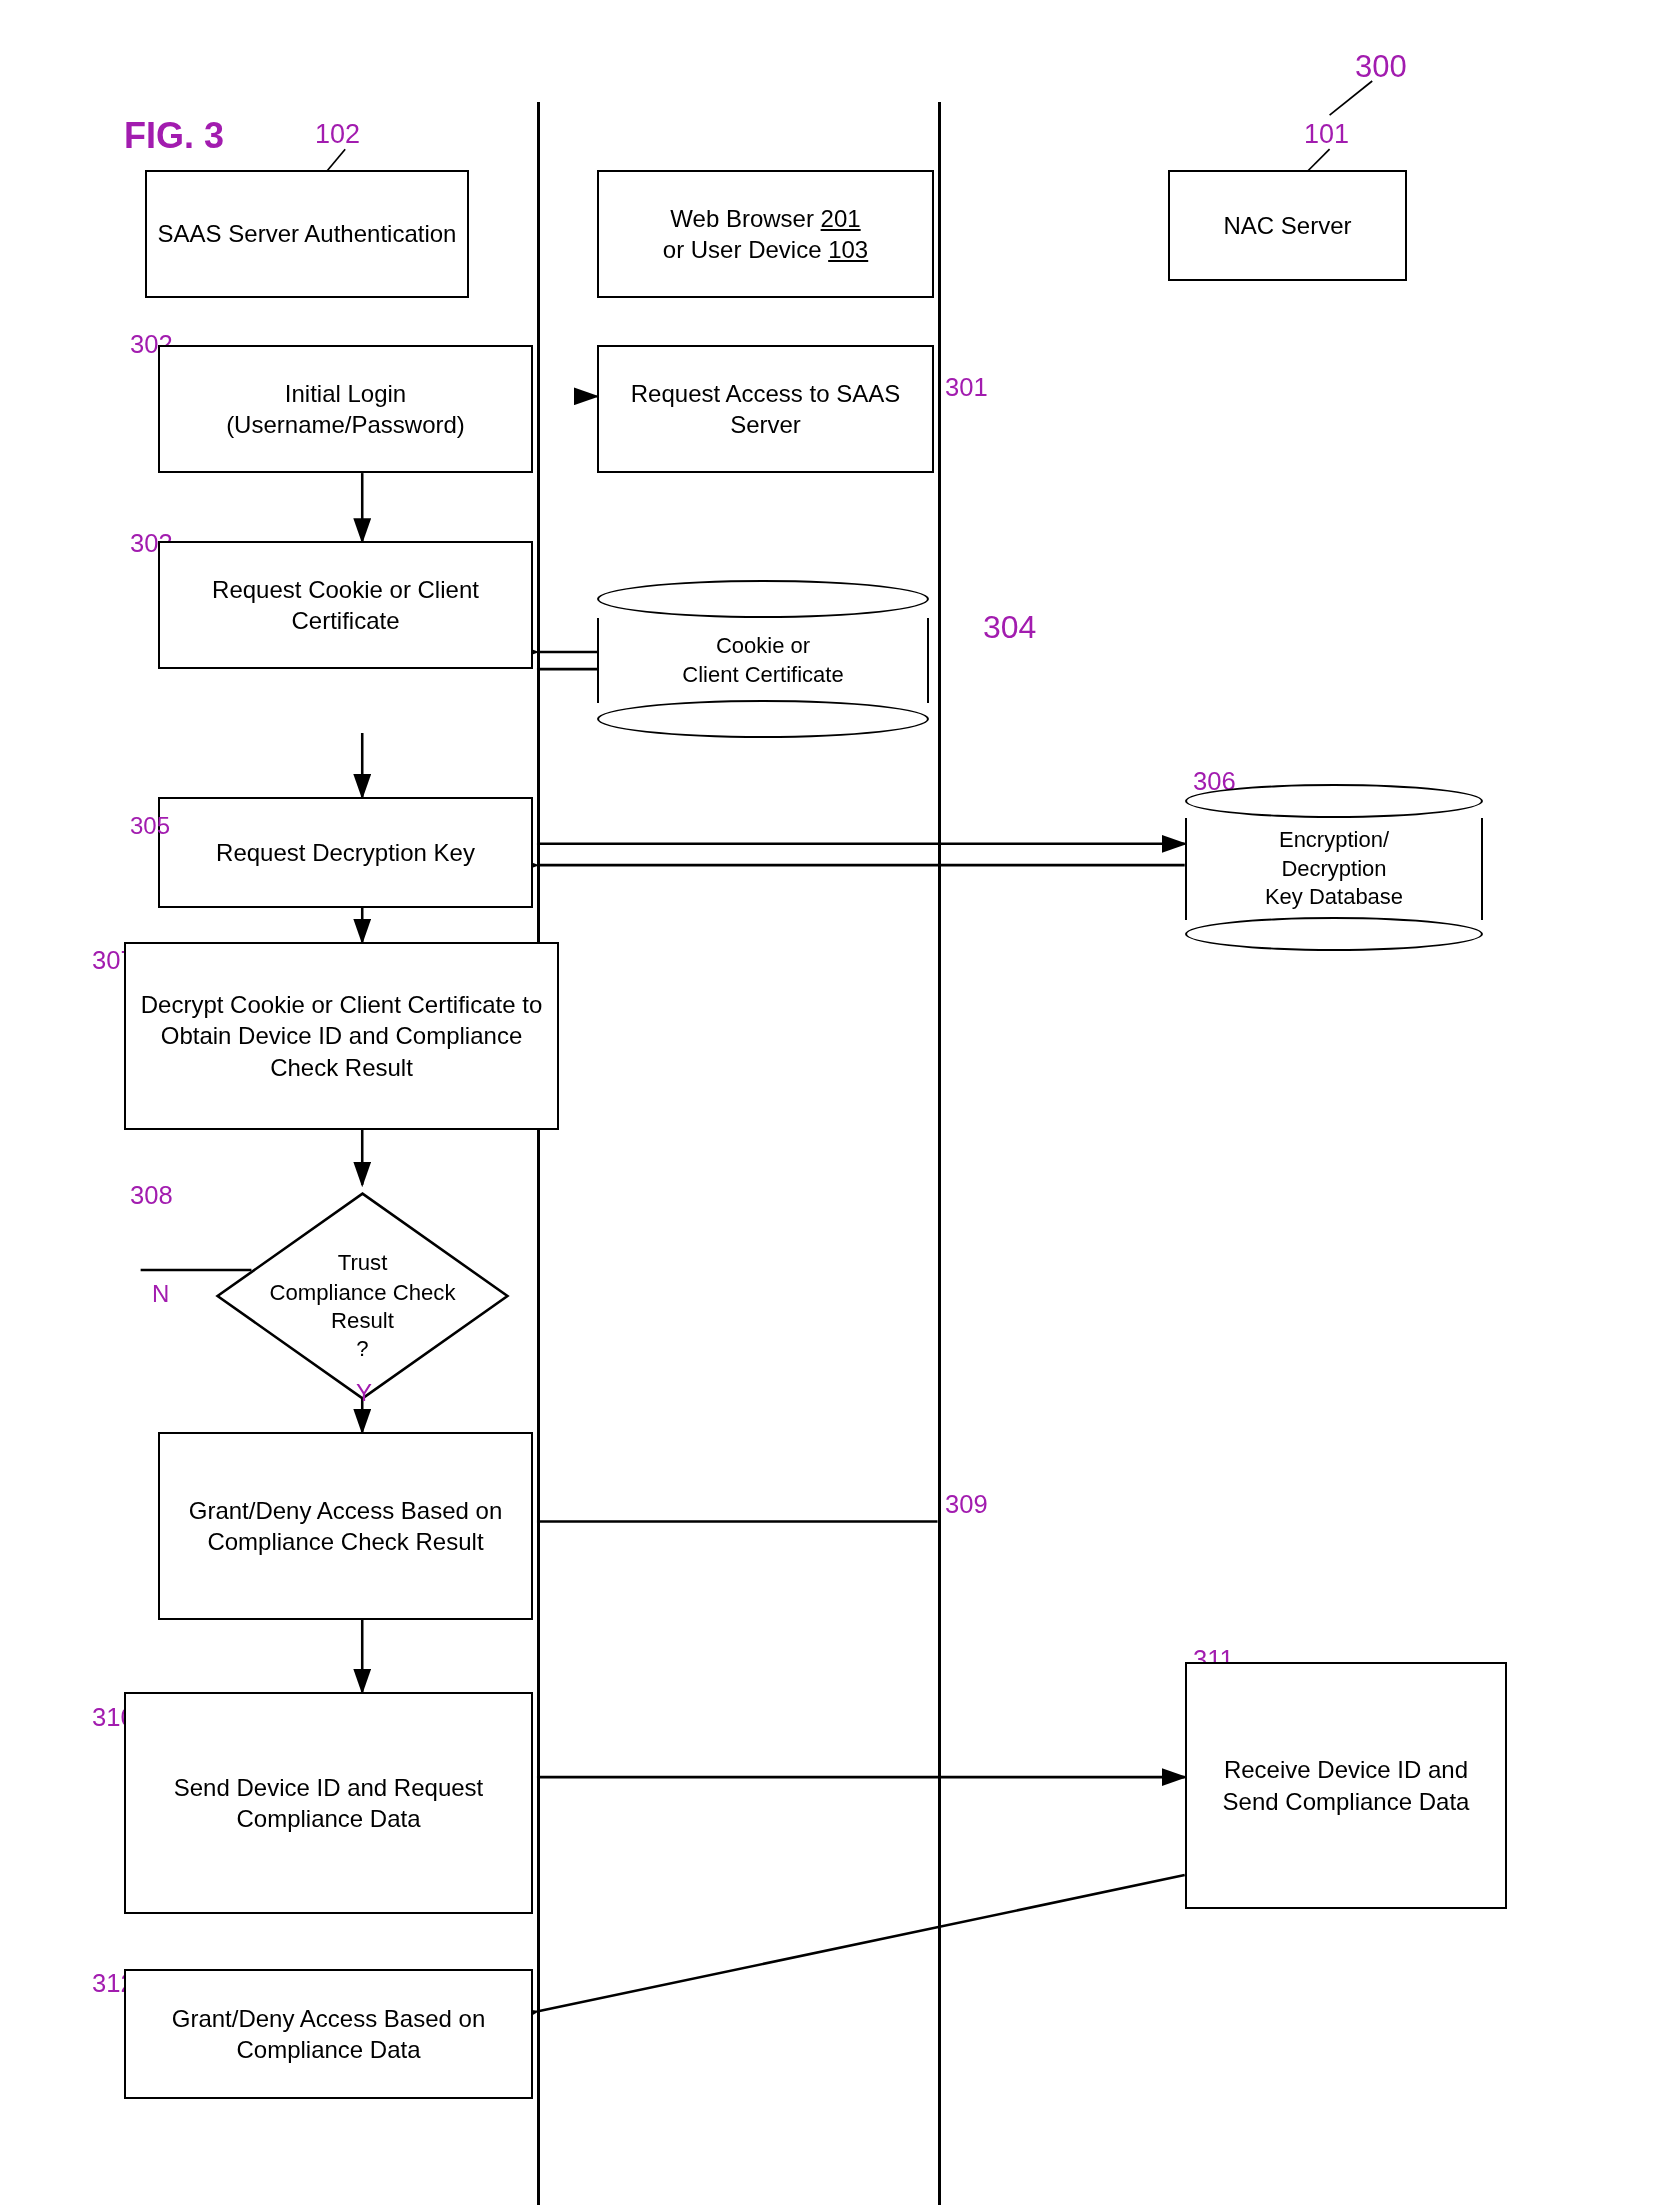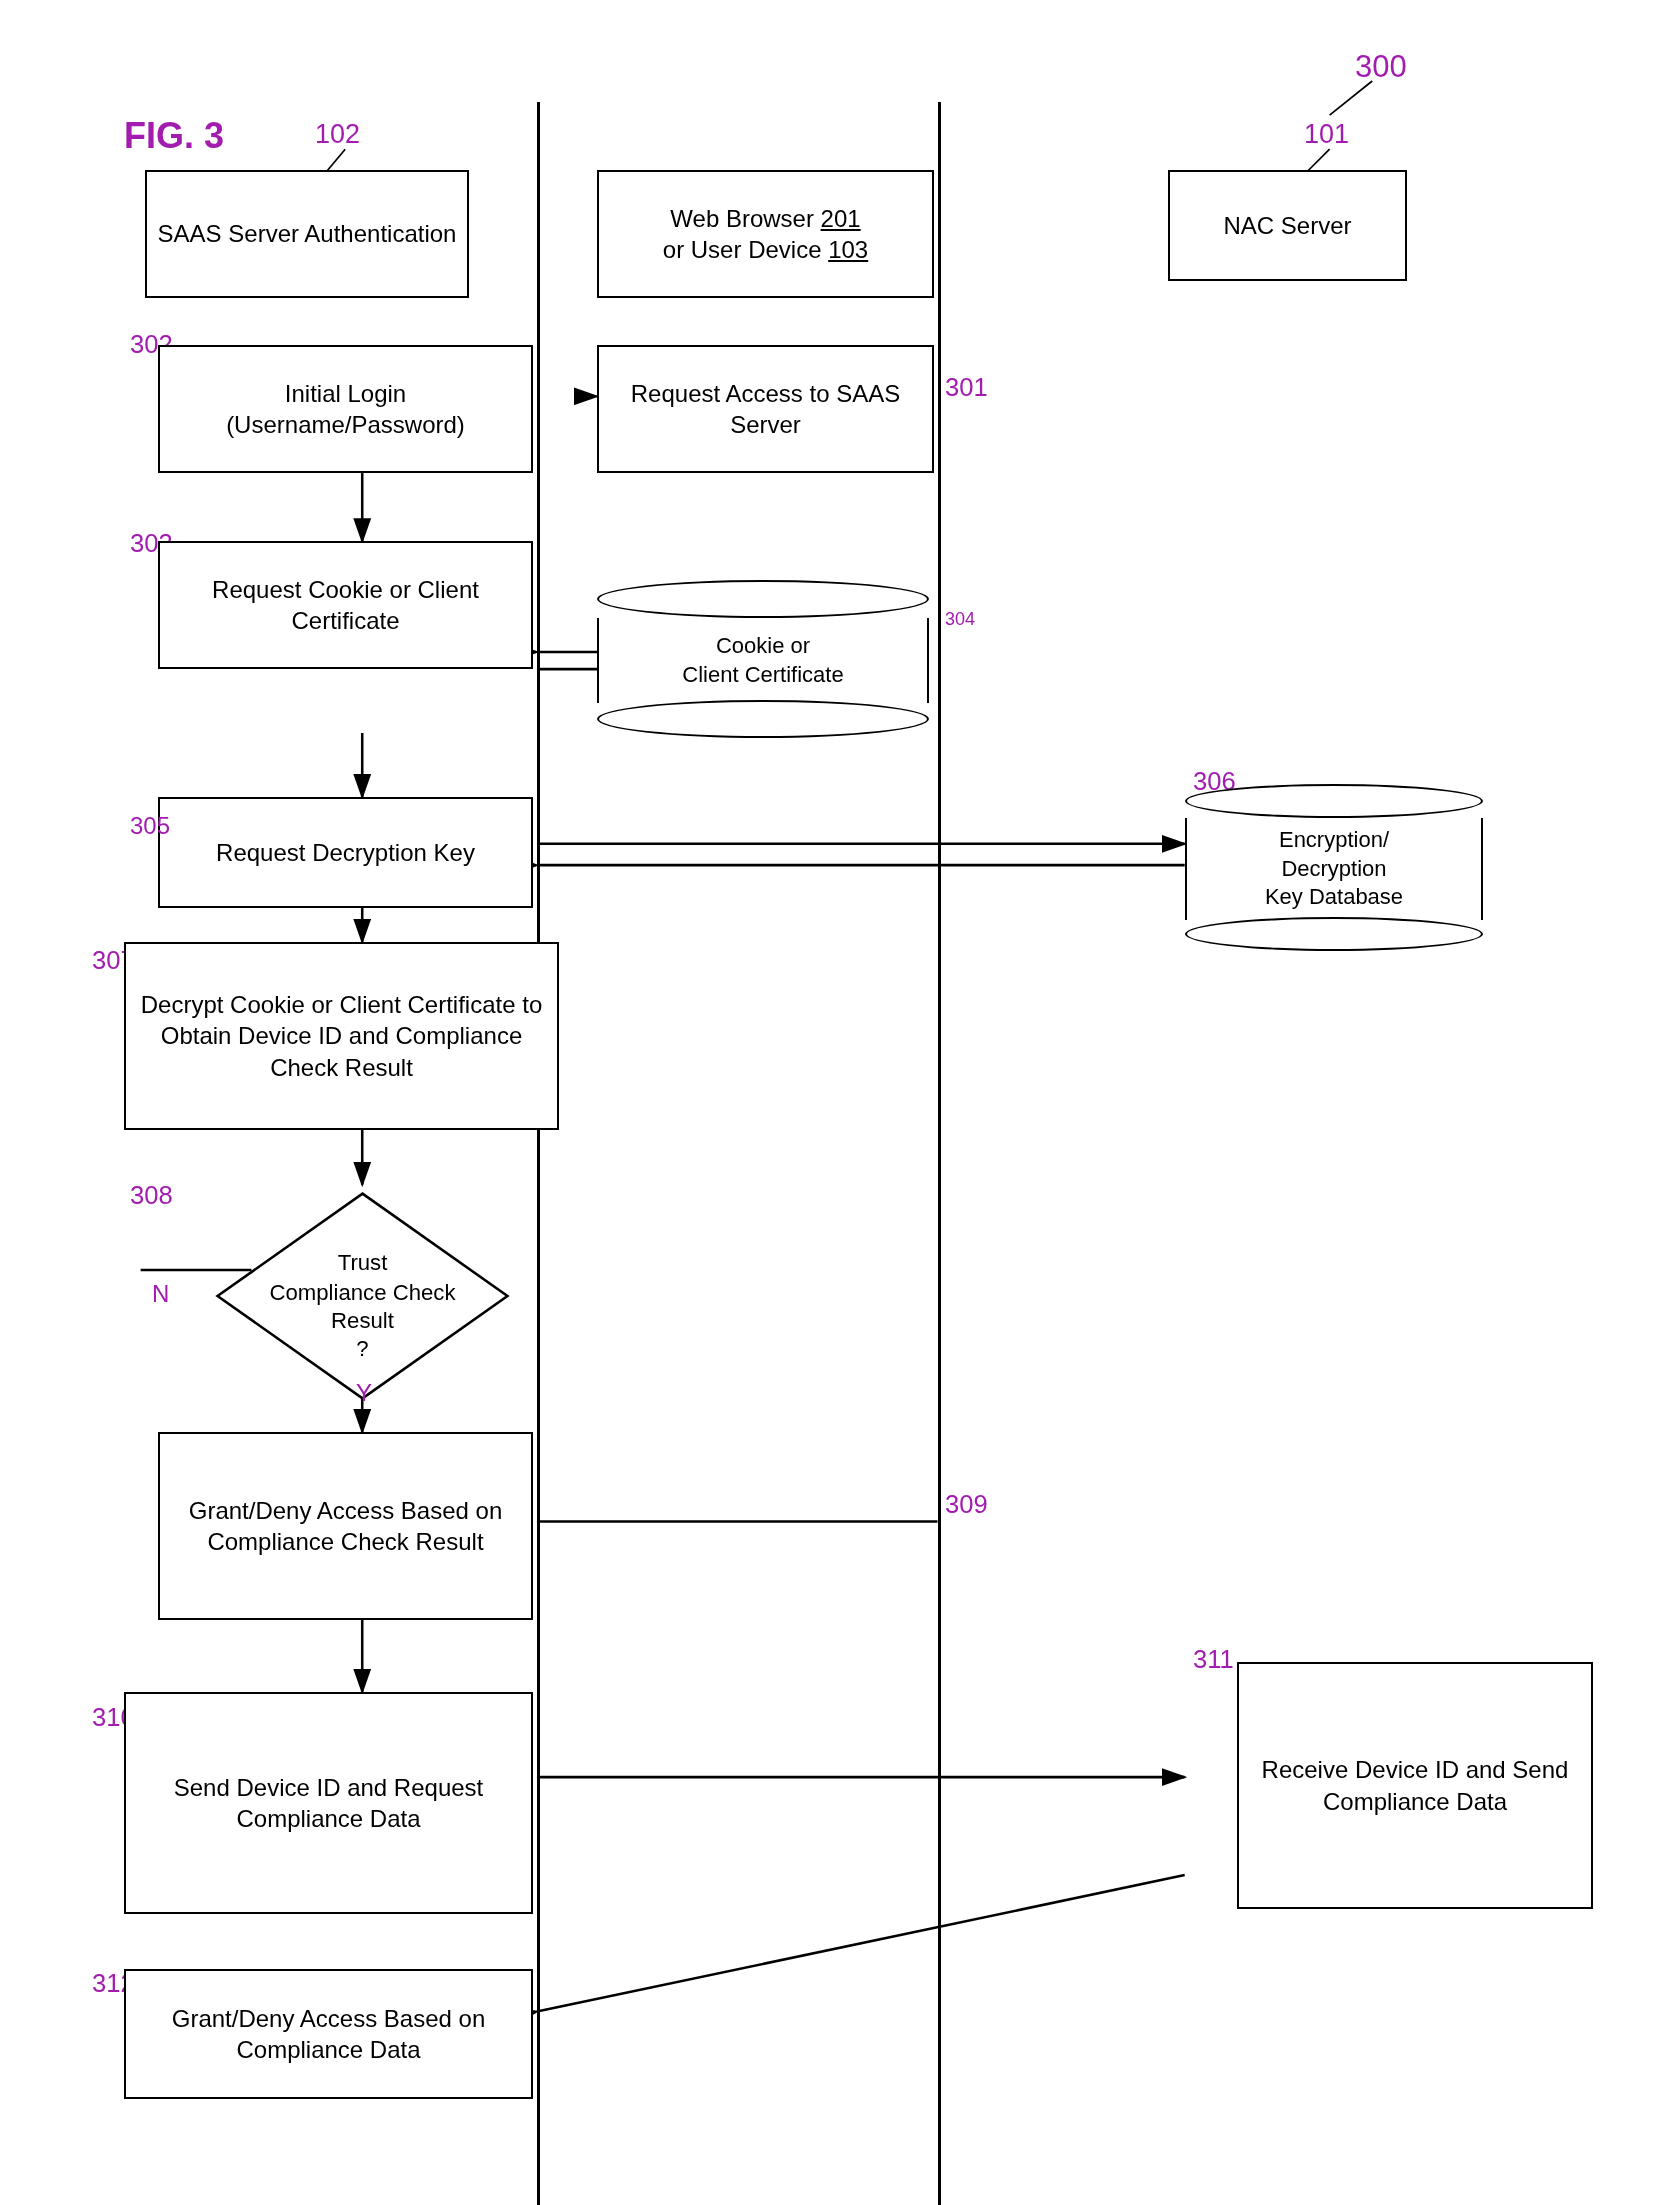--- a/index.html
+++ b/index.html
@@ -189,21 +189,21 @@
 
   <div class="label" style="left: 945px; top: 373px; font-size: 25.6px;">301</div>
 
   <div class="label" style="left: 130px; top: 529px; font-size: 25.6px;">303</div>
 
   <div class="box" style="left: 158px; top: 541px; width: 375px; height: 128px;">
     <span>Request Cookie
 or Client Certificate</span>
   </div>
 
-  <div class="label" style="left: 945px; top: 609px; font-size: 18px;">304</div>
+  <div class="label" style="left: 983px; top: 609px; font-size: 32px;">304</div>
 
   <div class="cylinder" style="left: 597px; top: 580px; width: 332px;">
     <div class="cylinder-top" style="width: 332px; height: 38px;"></div>
     <div class="cylinder-body" style="width: 332px; min-height: 85px;">
       <span>Cookie or<br>Client Certificate</span>
     </div>
     <div class="cylinder-bottom" style="width: 332px; height: 38px;"></div>
   </div>
 
   <div class="box" style="left: 158px; top: 797px; width: 375px; height: 111px;">
@@ -262,21 +262,21 @@
   <div class="box" style="left: 124px; top: 1692px; width: 409px; height: 222px;">
     <span>Send
 Device ID
 and Request
 Compliance
 Data</span>
   </div>
 
   <div class="label" style="left: 1193px; top: 1645px; font-size: 25.6px;">311</div>
 
-  <div class="box" style="left: 1237px; top: 1662px; width: 356px; height: 247px;">
+  <div class="box" style="left: 1185px; top: 1662px; width: 322px; height: 247px;">
     <span>Receive
 Device ID
 and Send
 Compliance
 Data</span>
   </div>
 
   <div class="label" style="left: 92px; top: 1969px; font-size: 25.6px;">312</div>
 
   <div class="box" style="left: 124px; top: 1969px; width: 409px; height: 130px;">

